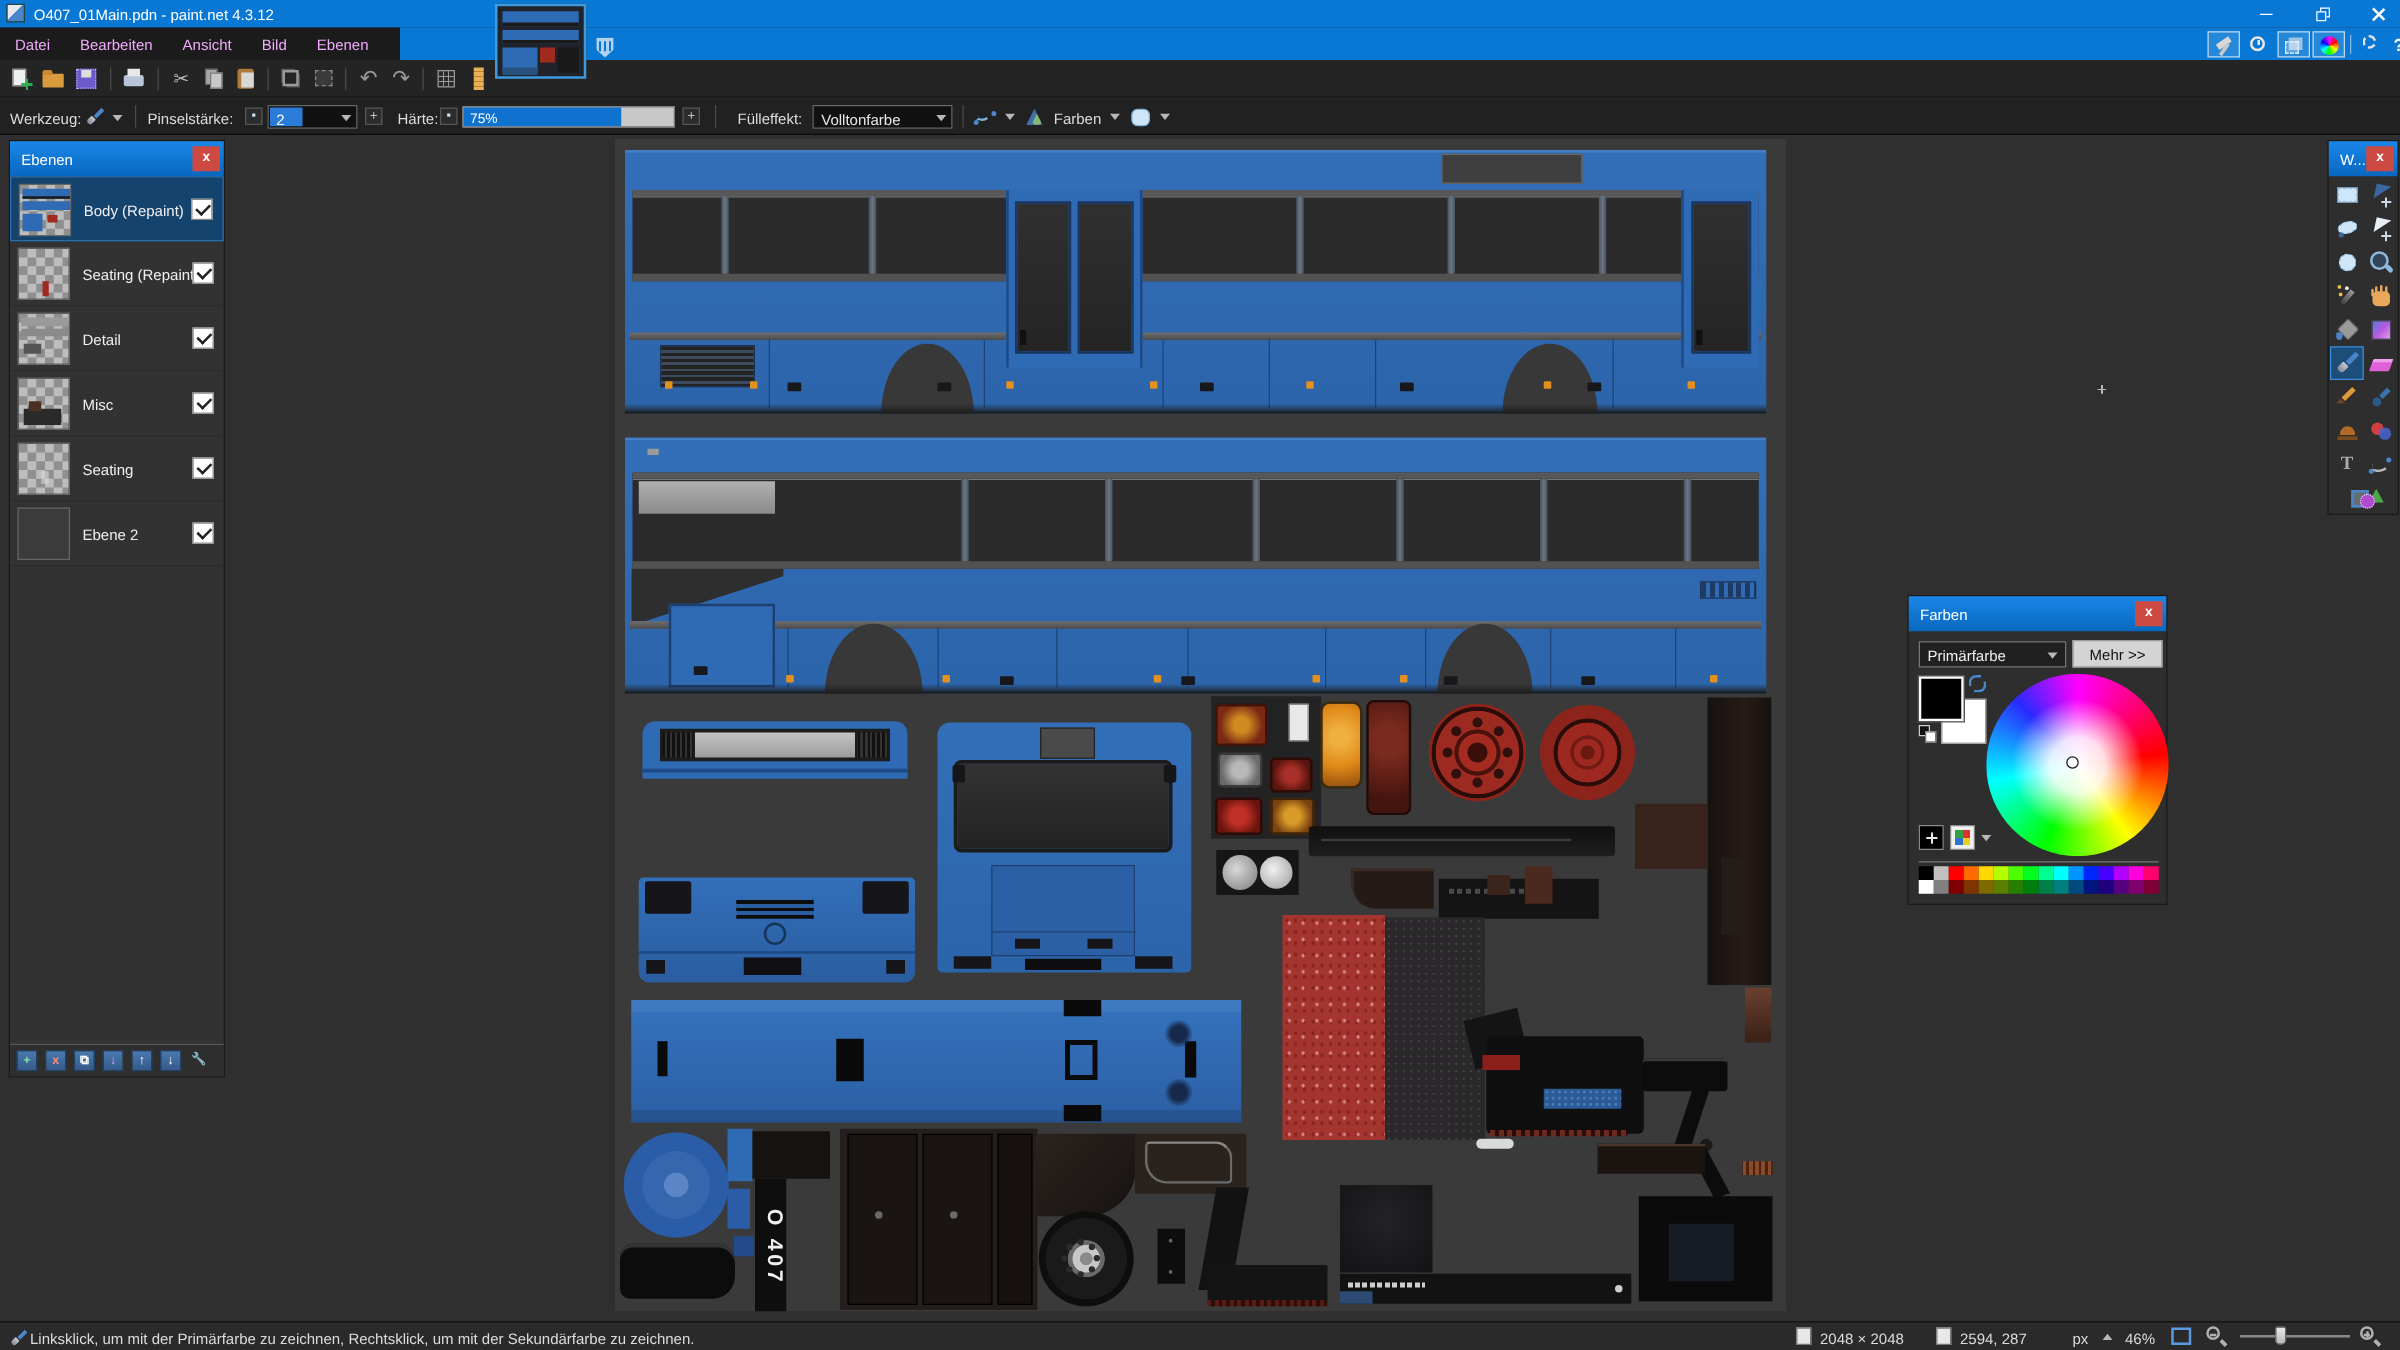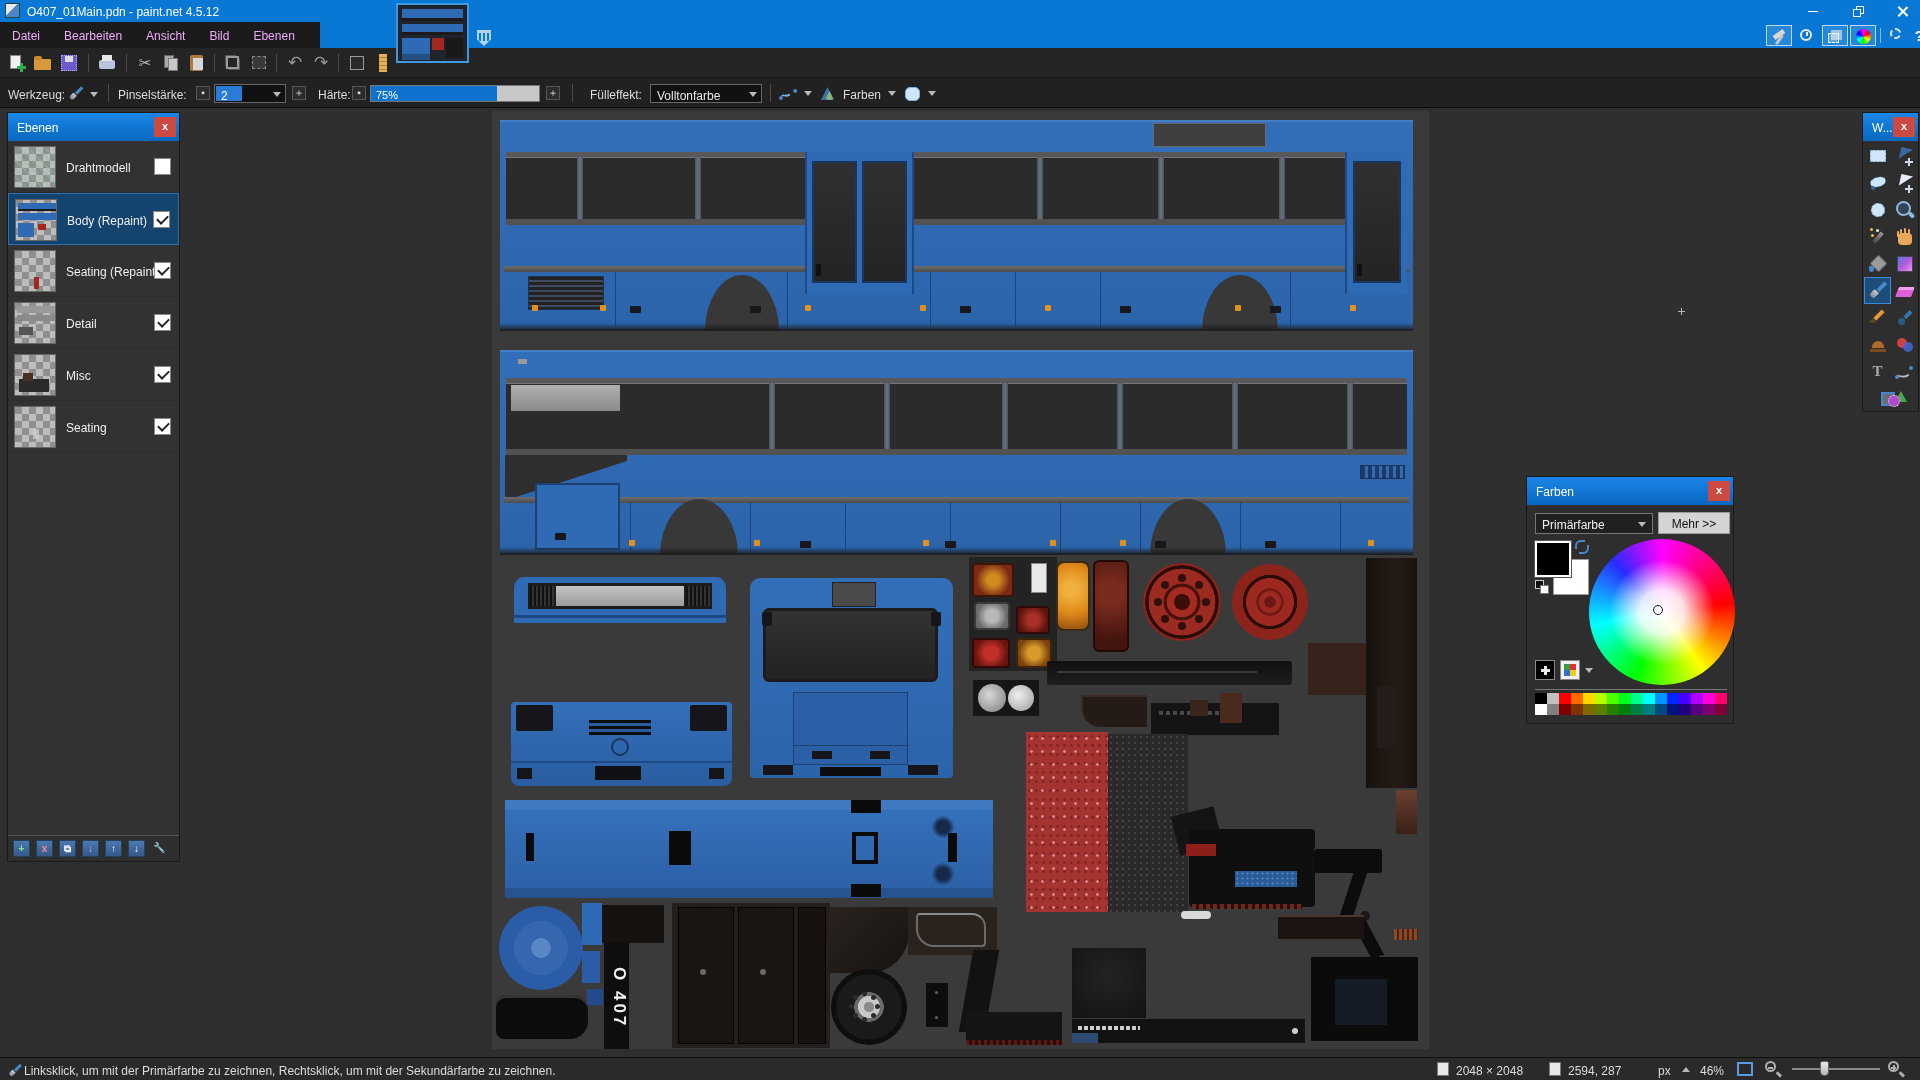--- a/index.html
+++ b/index.html
@@ -179,21 +179,21 @@
   .sic{position:absolute}
   .pgic{width:12px;height:14px;background:#e8e8e8;border:1px solid #777}
   .magic{width:11px;height:11px;border:2px solid #b0b0b0;border-radius:50%}
   .magic:after{content:"";position:absolute;left:9px;top:10px;width:6px;height:2.5px;background:#b0b0b0;transform:rotate(45deg)}
 </style>
 </head>
 <body>
 
 <div class="P" id="titlebar">
   <div class="P appicon"></div>
-  <div class="P tt">O407_01Main.pdn - paint.net 4.5.12</div>
+  <div class="P tt">O407_01Main.pdn - paint.net 4.3.12</div>
   <div class="P wmbtn" id="wm-min" style="left:1796px">
       <i></i>
     </div>
   <div class="P wmbtn" id="wm-restore" style="left:1842px">
       <i class="b"></i>
       <i class="f"></i>
     </div>
   <div class="P wmbtn" id="wm-close" style="left:1886px">
       <i class="a"></i>
       <i class="b2"></i>
@@ -334,25 +334,20 @@
     </div>
   <span class="caret" style="left:928px;top:13px"></span>
 </div>
 
 <div class="P" id="layers-panel">
   <div class="panel-title">
     <span class="cap">Ebenen</span>
     <span class="closebtn">x</span>
   </div>
   <div id="layer-list">
-      <div class="lrow">
-        <div class="lthumb th-wireframe"></div>
-        <div class="lname">Drahtmodell</div>
-        <div class="cb"></div>
-      </div>
       <div class="lrow sel">
         <div class="lthumb">
           <i style="left:2px;top:3px;width:38px;height:8px;background:#2f6ab5"></i>
           <i style="left:2px;top:13px;width:38px;height:7px;background:#2f6ab5"></i>
           <i style="left:2px;top:23px;width:16px;height:14px;background:#2f6ab5"></i>
           <i style="left:22px;top:24px;width:8px;height:6px;background:#a02a20"></i>
           <i style="left:2px;top:9px;width:38px;height:2px;background:#1a1a1a"></i>
         </div>
         <div class="lname">Body (Repaint)</div>
         <div class="cb on"></div>
@@ -379,20 +374,25 @@
           <i style="left:8px;top:18px;width:10px;height:8px;background:#4a3020"></i>
         </div>
         <div class="lname">Misc</div>
         <div class="cb on"></div>
       </div>
       <div class="lrow">
         <div class="lthumb">
           <i style="left:18px;top:22px;width:6px;height:10px;background:#d8d8d8;opacity:.6"></i>
         </div>
         <div class="lname">Seating</div>
+        <div class="cb on"></div>
+      </div>
+      <div class="lrow">
+        <div class="lthumb" style="background: rgb(59, 59, 59);"></div>
+        <div class="lname">Ebene 2</div>
         <div class="cb on"></div>
       </div>
     </div>
   <div id="layers-foot">
     <div class="lfbtn"><b style="color:#7fe89a">+</b></div>
     <div class="lfbtn"><b style="color:#ff8a80">x</b></div>
     <div class="lfbtn"><b>⧉</b></div>
     <div class="lfbtn"><b style="color:#d0a0ff">↓</b></div>
     <div class="lfbtn"><b>↑</b></div>
     <div class="lfbtn"><b>↓</b></div>

